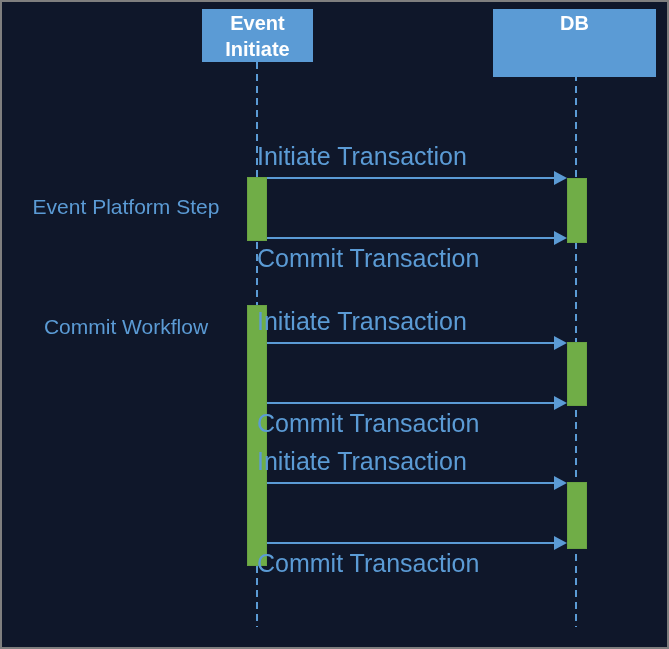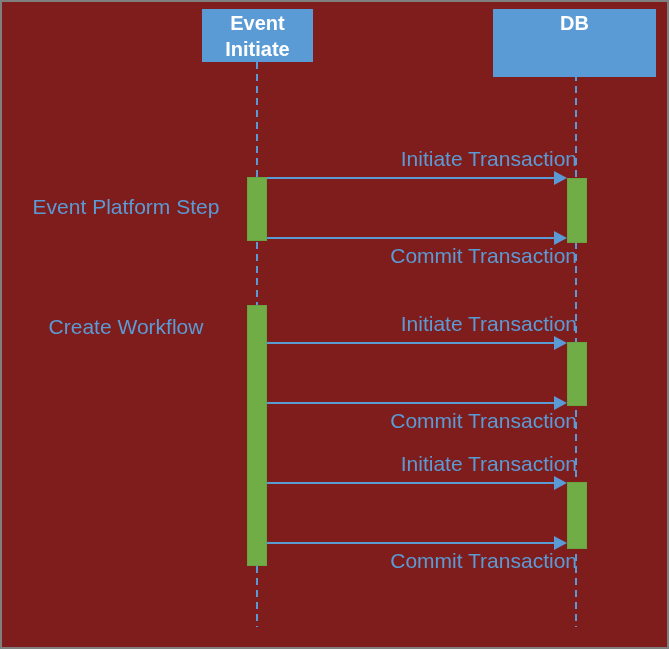--- a/index.html
+++ b/index.html
@@ -1,21 +1,21 @@
 <!DOCTYPE html>
 <html><head>
 <meta charset="utf-8">
 <style>
   html, body { margin: 0; padding: 0; background: #ffffff; }
   .canvas {
     position: relative;
     width: 669px; height: 649px;
     box-sizing: border-box;
     border: 2px solid #7f7f7f;
-    background: #7f1d1d;
+    background: #0f172a;
     font-family: "Liberation Sans", "DejaVu Sans", sans-serif;
     overflow: hidden;
   }
   .participant {
     position: absolute;
     background: #5B9BD5;
     color: #ffffff;
     font-size: 20px;
     font-weight: bold;
     line-height: 26px;
@@ -61,23 +61,23 @@
     position: absolute;
     right: 0; top: -7px;
     width: 0; height: 0;
     border-left: 13px solid #5B9BD5;
     border-top: 7px solid transparent;
     border-bottom: 7px solid transparent;
   }
   .msg-label {
     position: absolute;
     left: -10px; right: -10px;
-    text-align: right;
+    text-align: left;
     color: #5B9BD5;
-    font-size: 21px;
+    font-size: 25px;
     white-space: nowrap;
   }
   .msg-label.above { bottom: 7px; }
   .msg-label.below { top: 6px; }
   .msg-1 { top: 176px; }
   .msg-2 { top: 236px; }
   .msg-3 { top: 341px; }
   .msg-4 { top: 401px; }
   .msg-5 { top: 481px; }
   .msg-6 { top: 541px; }
@@ -148,16 +148,16 @@
   <div class="msg msg-6">
     <div class="msg-label below">Commit Transaction</div>
     <div class="msg-line"></div>
     <div class="msg-arrowhead"></div>
   </div>
 
   <div class="annotation step">
     <div>Event Platform Step</div>
   </div>
   <div class="annotation async">
-    <div>Create Workflow</div>
+    <div>Commit Workflow</div>
   </div>
 
 </div>
 
 </body></html>

